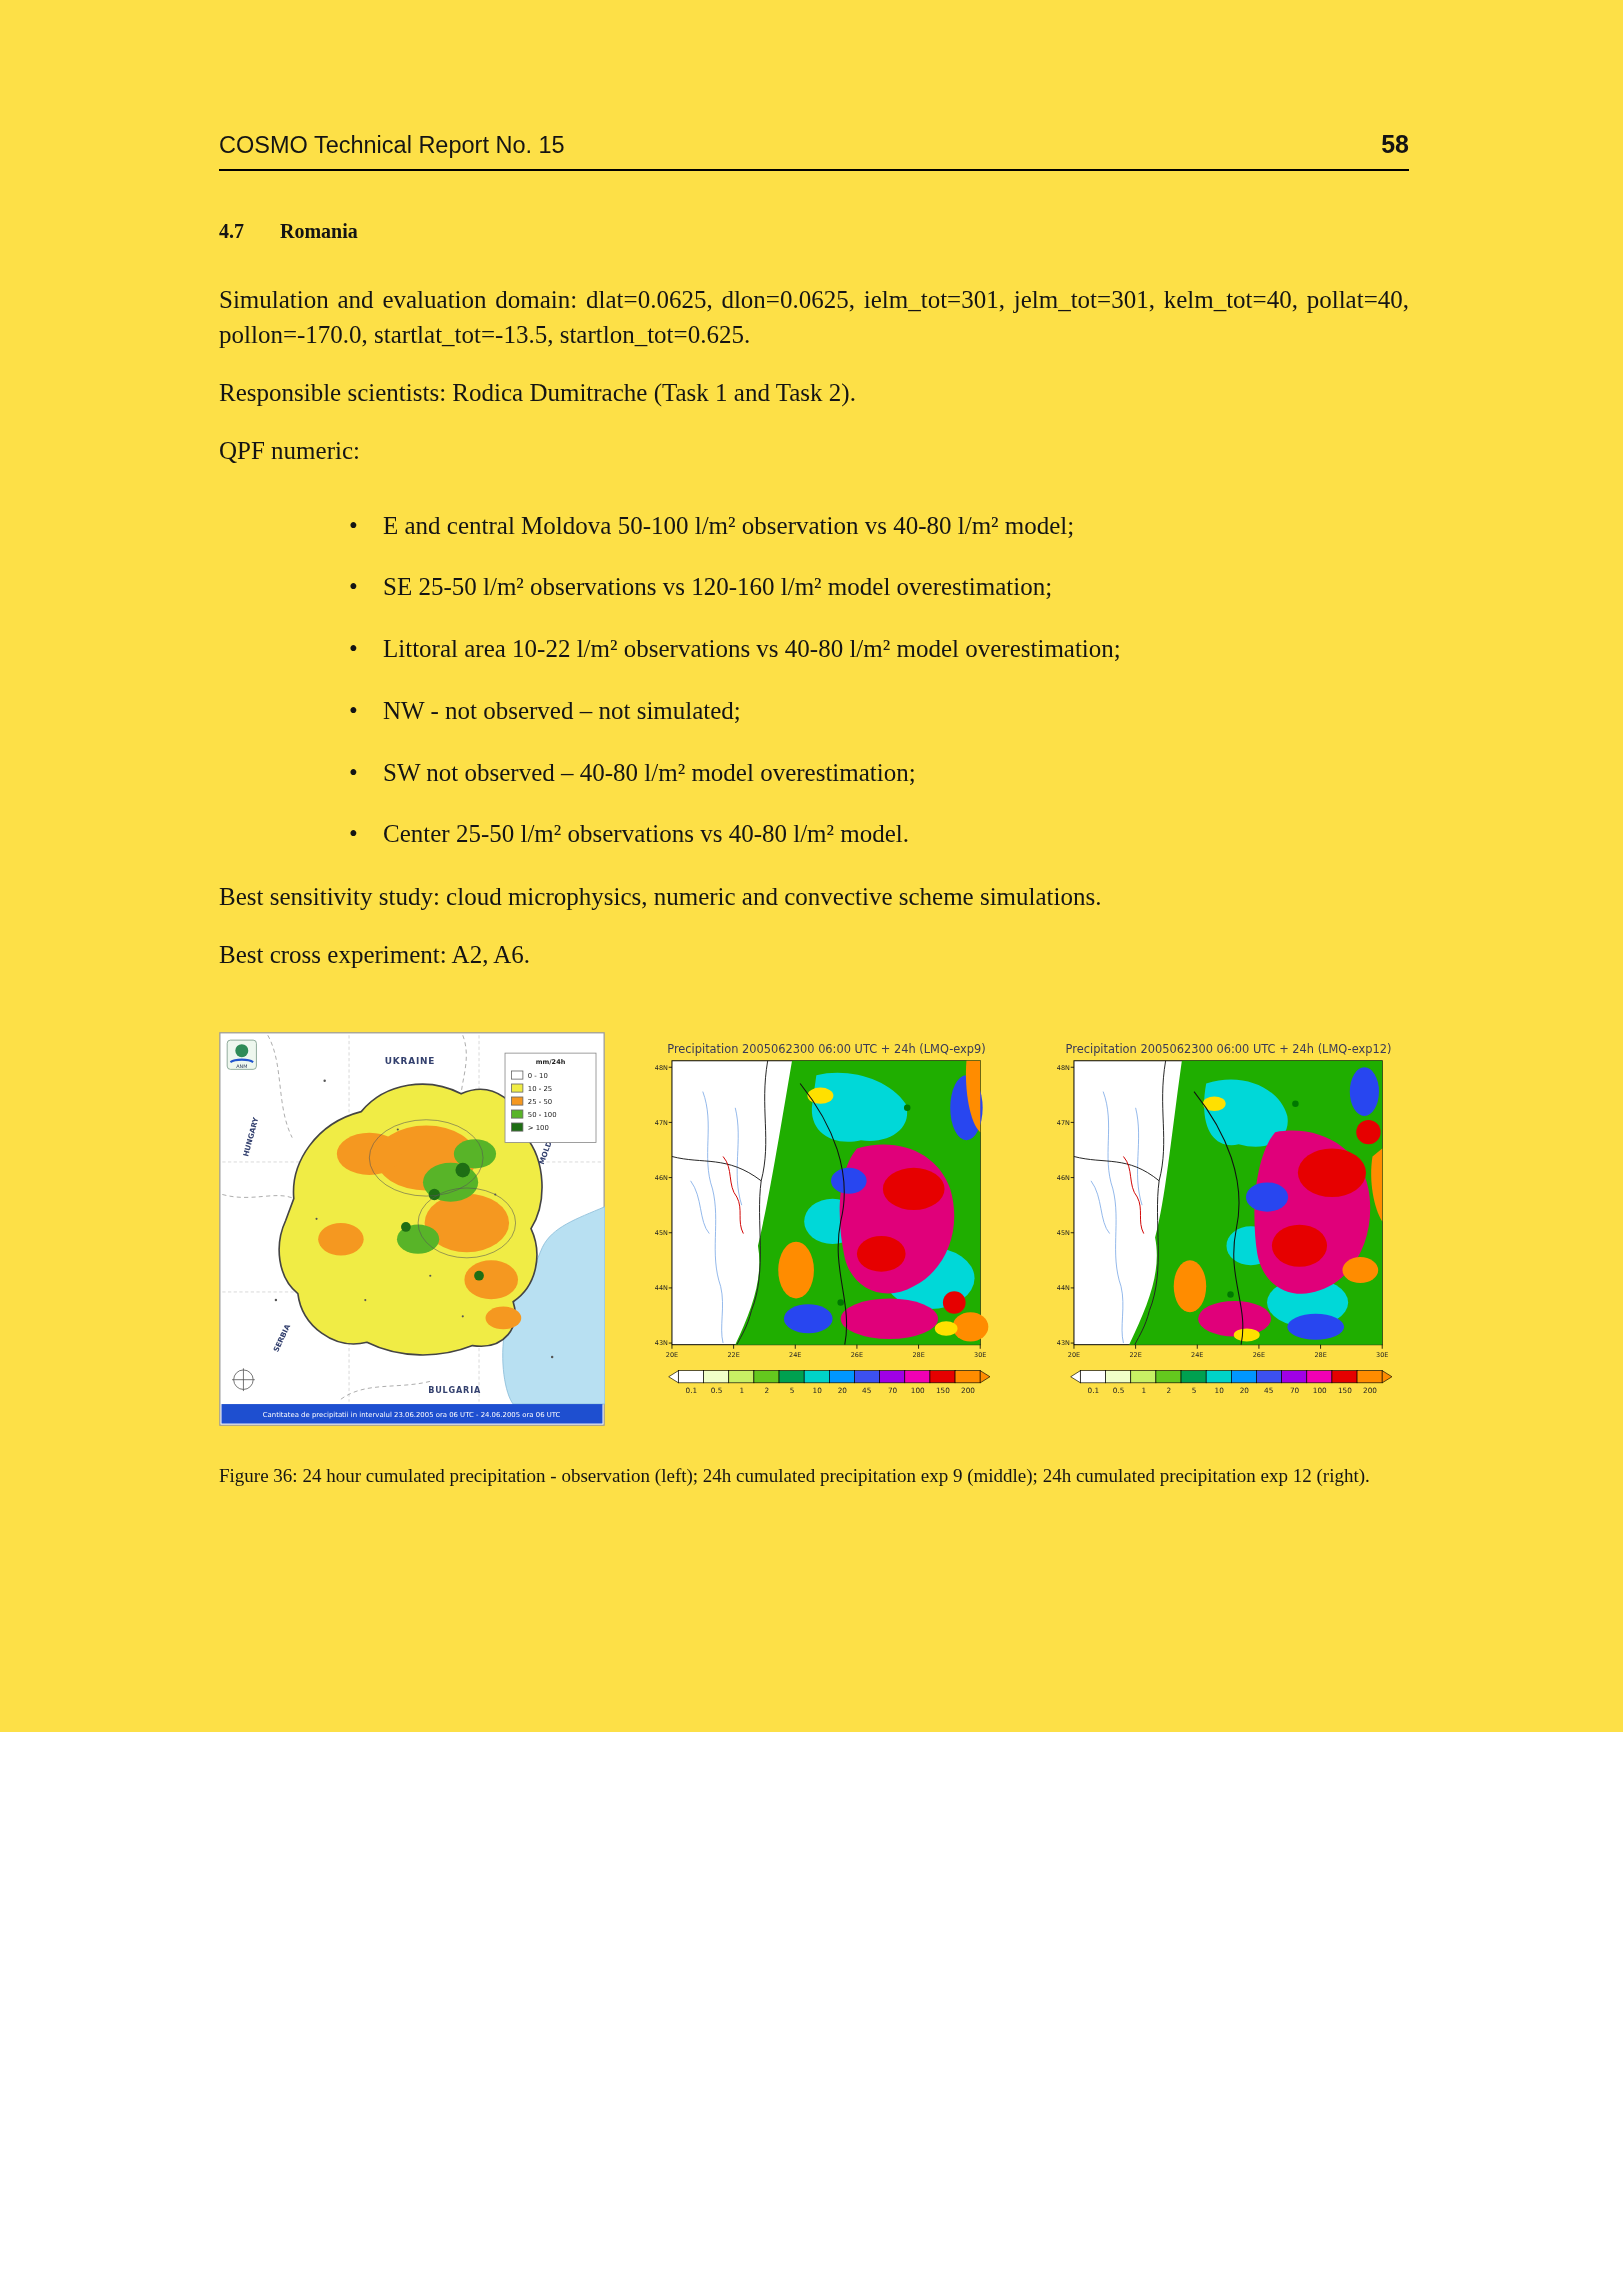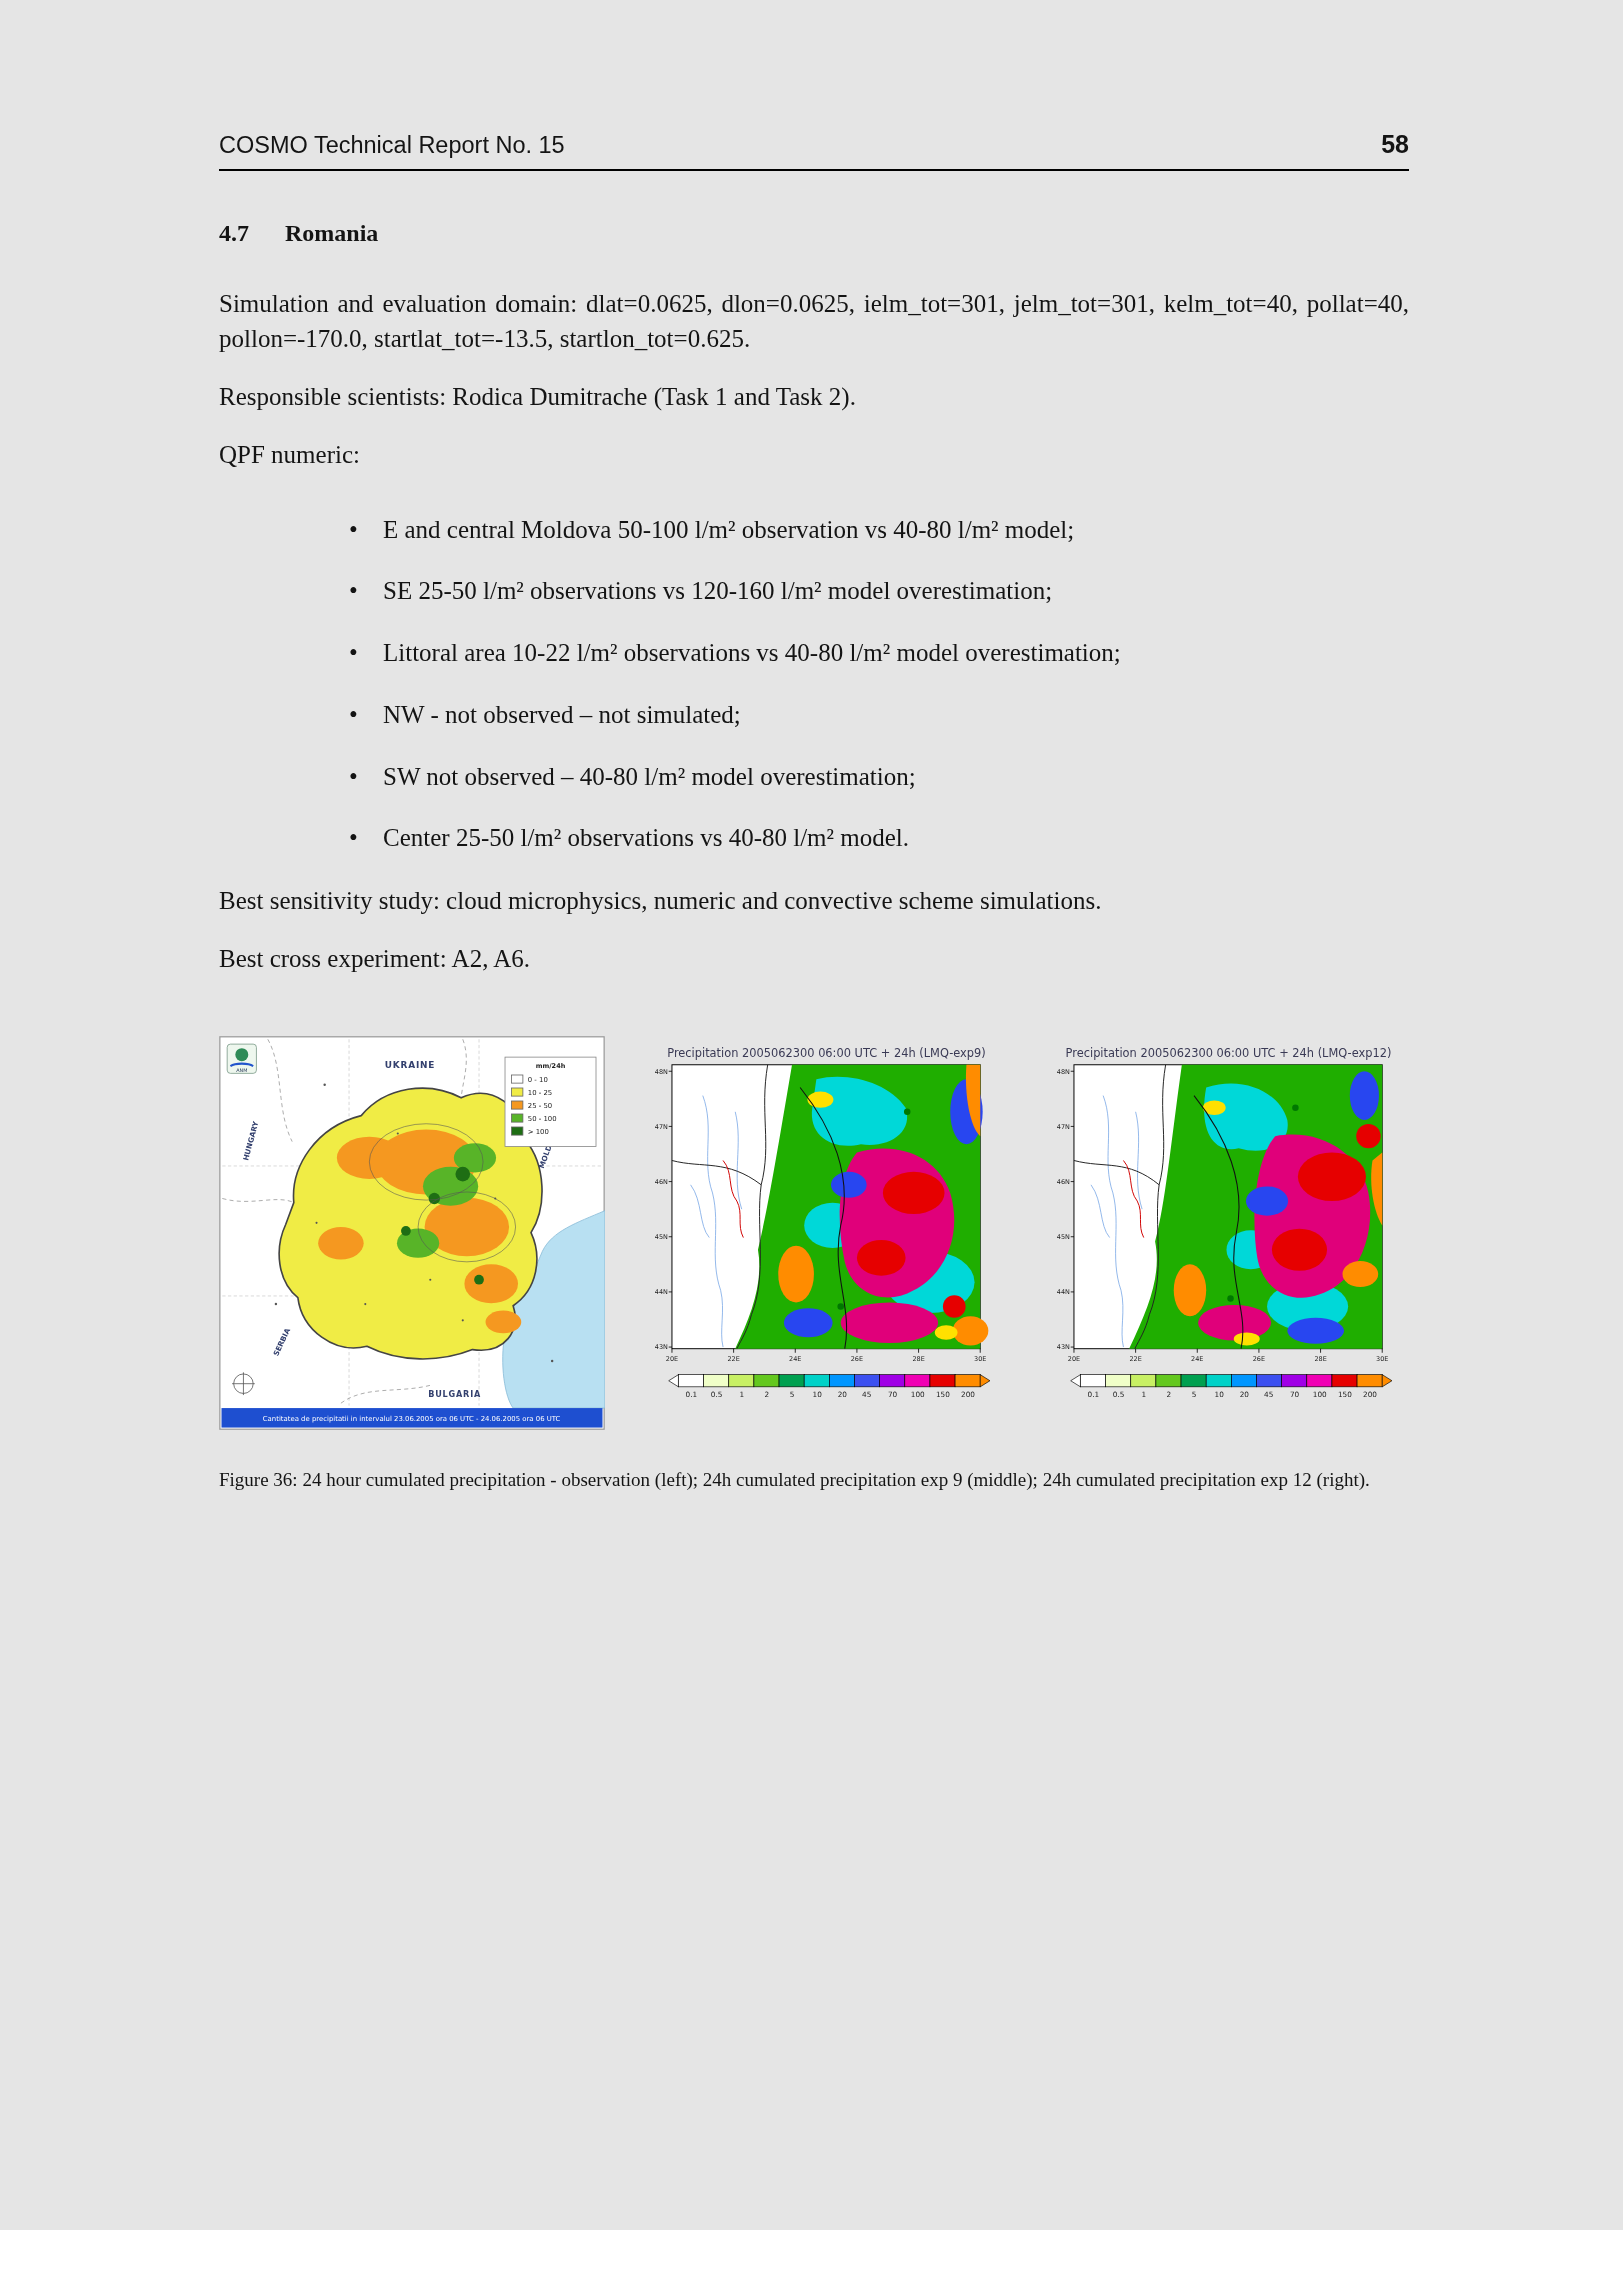--- a/index.html
+++ b/index.html
@@ -1,31 +1,31 @@
 <!DOCTYPE html>
 <html style="font-size:13px"><head>
 <meta charset="utf-8">
 <title>COSMO Technical Report No. 15 — p. 58</title>
 <style>
   * { margin:0; padding:0; box-sizing:border-box; }
   html,body { background:#ffffff; }
   .page {
-    width:1624px; height:2230px; background:#e5e5e5; position:relative;
+    width:1624px; height:1732px; background:#fde047; position:relative;
     padding:130px 215px 8px 219px;
     font-family:"Liberation Serif", serif; color:#141414;
     overflow:hidden;
   }
   .running-head {
     display:flex; justify-content:space-between; align-items:baseline;
     font-family:"Liberation Sans", sans-serif; font-size:23.5px; padding-bottom:9.7px;
   }
   .running-head .pageno { font-weight:bold; font-size:25px; }
   .headrule { border:none; border-top:2.4px solid #000; margin:0; }
   .section {
-    margin-top:49px; font-size:24px; font-weight:bold; display:flex; gap:36px;
+    margin-top:49px; font-size:20px; font-weight:bold; display:flex; gap:36px;
   }
   p.body { font-size:25px; line-height:1.40; margin-top:23px; text-align:justify; }
   ul.bullets { list-style:none; margin-top:41px; margin-left:130px; margin-right:32px; }
   ul.bullets li {
     font-size:25px; line-height:1.35; margin-bottom:28px; padding-left:34px; position:relative;
   }
   ul.bullets li::before { content:"\2022"; position:absolute; left:0; top:0; font-size:25px; }
   .after-list { margin-top:36px; }
   figure { margin-top:60px; }
   .maps-row { display:flex; align-items:flex-start; }

